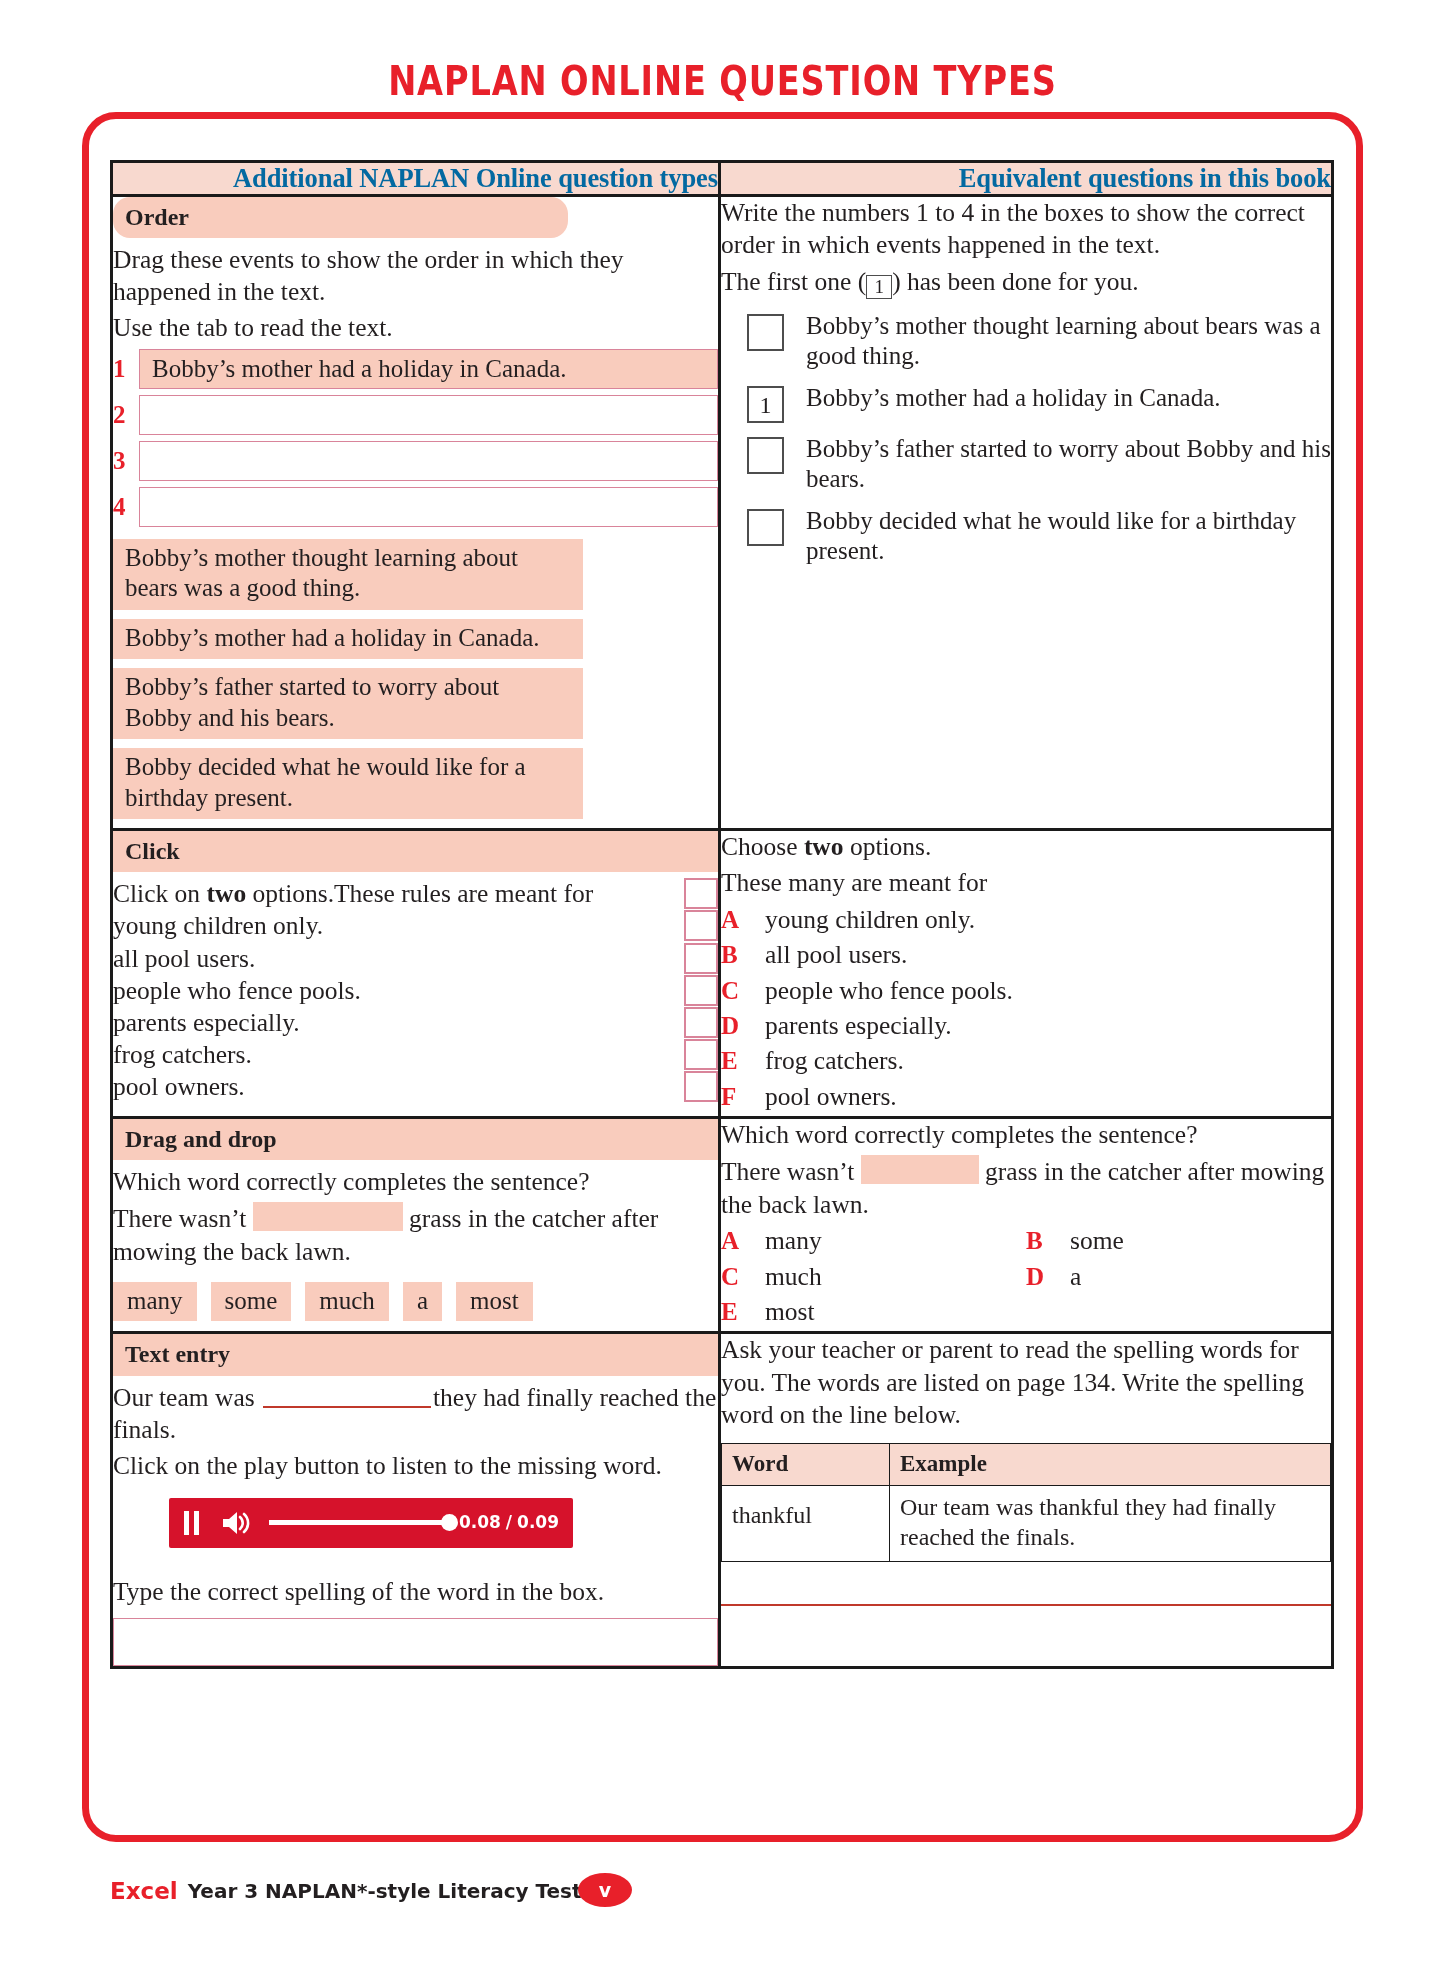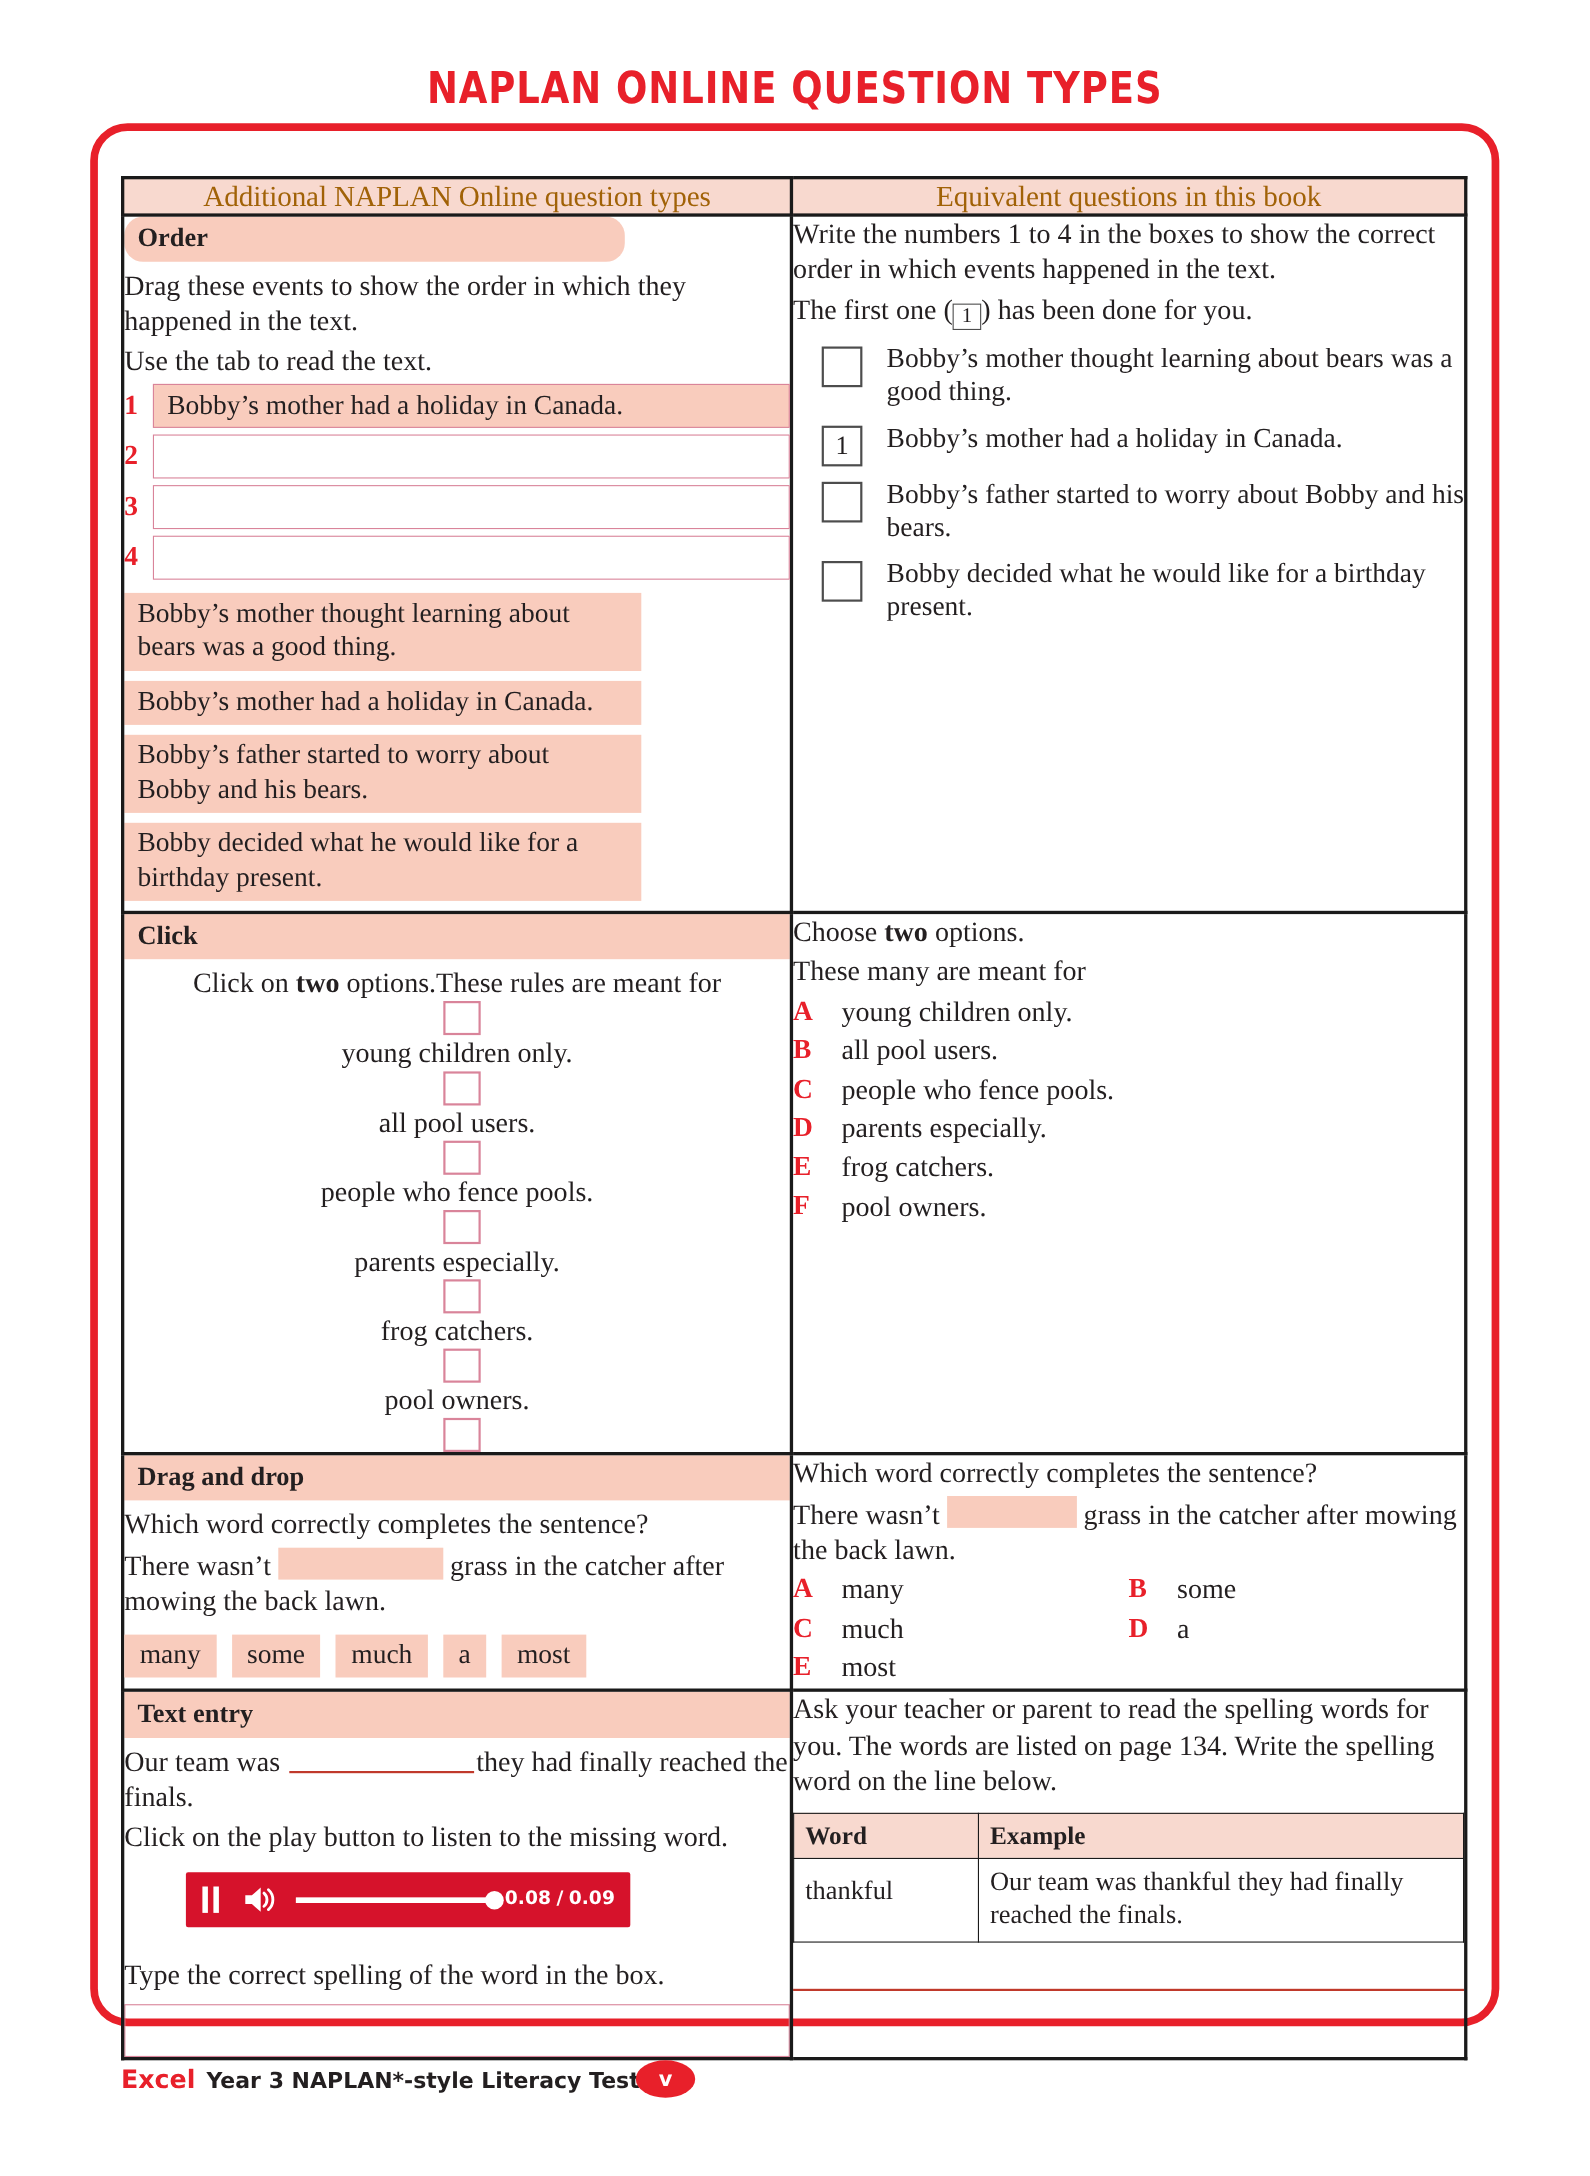--- a/index.html
+++ b/index.html
@@ -47,24 +47,24 @@
   .qtable td, .qtable th {
     border: 3px solid #1a1a1a;
     vertical-align: top;
     padding: 0;
   }
   .col-left  { width: 608px; }
   .col-right { width: 613px; }
 
   .hdr {
     background: #f8d9cf;
-    color: #a16207;
-    font-weight: normal;
+    color: #0369a1;
+    font-weight: bold;
     font-size: 26.5px;
-    text-align: center;
+    text-align: right;
     padding: 7px 0 8px 13px;
     white-space: nowrap;
     letter-spacing: -0.1px;
   }
 
   .cell { padding: 12px 14px 16px 14px; font-size: 25.5px; line-height: 1.26; }
   .cell-r { padding: 14px 14px 16px 16px; font-size: 25.5px; line-height: 1.27; }
 
   
   .seclabel {
@@ -111,21 +111,21 @@
   }
   .anstext { font-size: 25px; line-height: 1.22; }
 
   .inlinebox {
     display:inline-block; width:26px; height:24px; border:1.6px solid #4d4d4d;
     line-height: 21px; text-align:center; font-size: 19px; vertical-align: -3px;
   }
 
   
   .click-list { position: relative; }
-  .click-line { display:flex; align-items:center;flex-direction:column; }
+  .click-line { display:flex; align-items:flex-start; }
   .click-line .txt { flex:1; font-size:25.5px; }
   .cbox {
     width: 34px; height: 31px; border: 2px solid #d9849a; background:#fff;
     flex:none; margin-left: 8px;
   }
 
   .opt-row { display:flex; align-items:flex-start; margin-bottom: 3px; }
   .opt-letter { color:#e8202a; font-weight:bold; width: 44px; flex:none; font-size:25px;}
   .opt-text { font-size:25.5px; }
 

